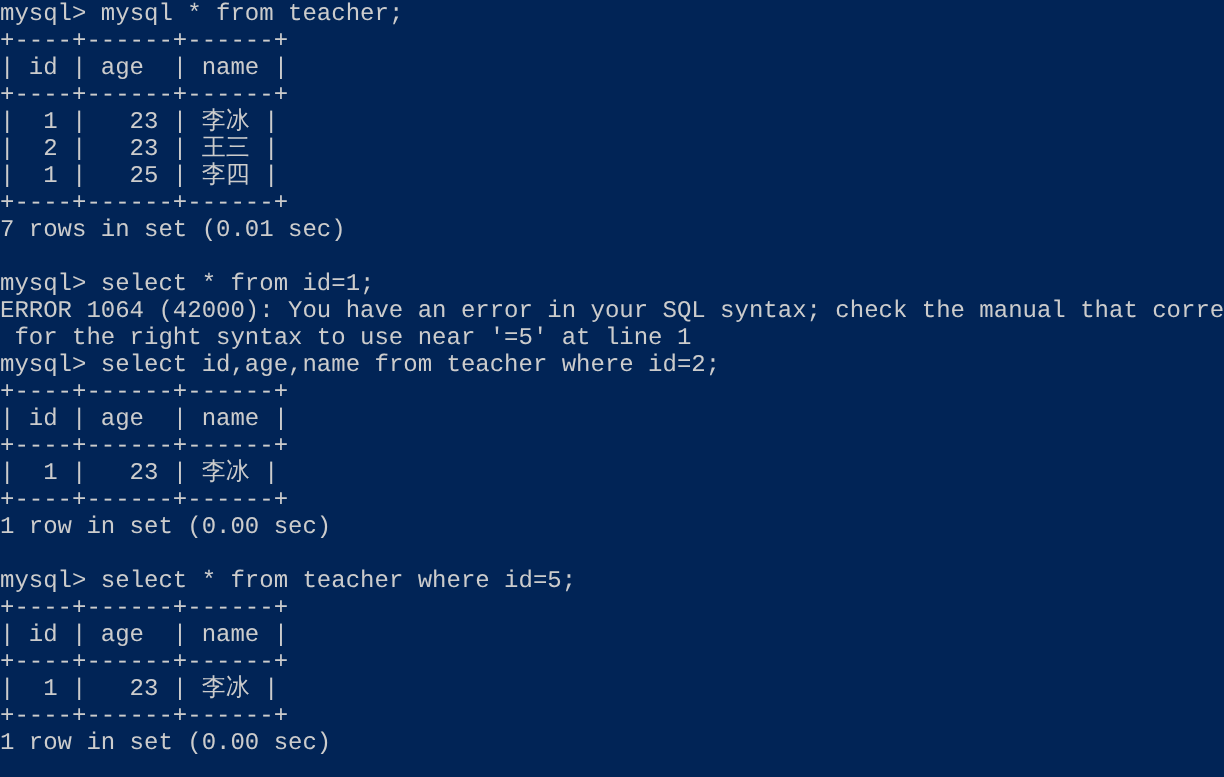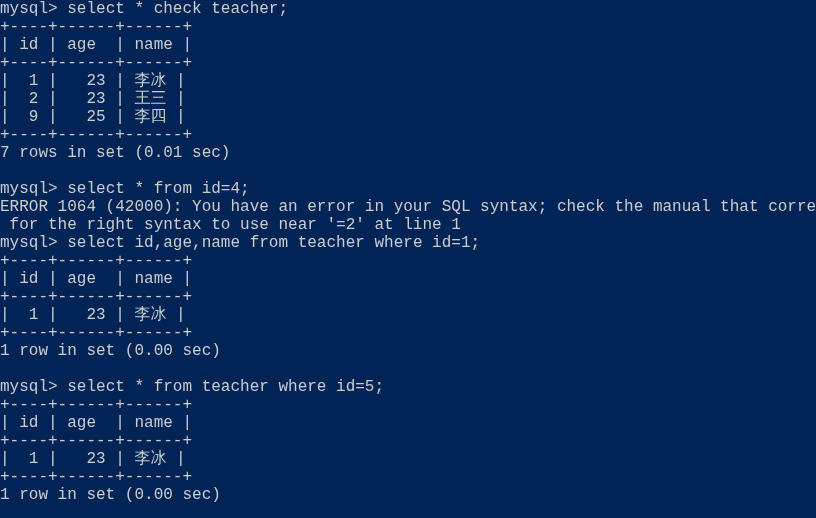--- a/index.html
+++ b/index.html
@@ -16,34 +16,34 @@
   }
   .terminal {
     white-space: pre;
     padding: 0;
     letter-spacing: 0;
   }
 </style>
 </head>
 <body>
 
-<div class="terminal"><span>mysql&gt; </span><span>select * check teacher;</span>
+<div class="terminal"><span>mysql&gt; </span><span>mysql * from teacher;</span>
 <span>+----+------+------+</span>
 <span>| id | age  | name |</span>
 <span>+----+------+------+</span>
 <span>|  1 |   23 | 李冰 |</span>
 <span>|  2 |   23 | 王三 |</span>
-<span>|  9 |   25 | 李四 |</span>
+<span>|  1 |   25 | 李四 |</span>
 <span>+----+------+------+</span>
 <span>7 rows in set (0.01 sec)</span>
 <span></span>
-<span>mysql&gt; </span><span>select * from id=4;</span>
+<span>mysql&gt; </span><span>select * from id=1;</span>
 <span>ERROR 1064 (42000): You have an error in your SQL syntax; check the manual that corresponds</span>
-<span> for the right syntax to use near '=2' at line 1</span>
-<span>mysql&gt; </span><span>select id,age,name from teacher where id=1;</span>
+<span> for the right syntax to use near '=5' at line 1</span>
+<span>mysql&gt; </span><span>select id,age,name from teacher where id=2;</span>
 <span>+----+------+------+</span>
 <span>| id | age  | name |</span>
 <span>+----+------+------+</span>
 <span>|  1 |   23 | 李冰 |</span>
 <span>+----+------+------+</span>
 <span>1 row in set (0.00 sec)</span>
 <span></span>
 <span>mysql&gt; </span><span>select * from teacher where id=5;</span>
 <span>+----+------+------+</span>
 <span>| id | age  | name |</span>

